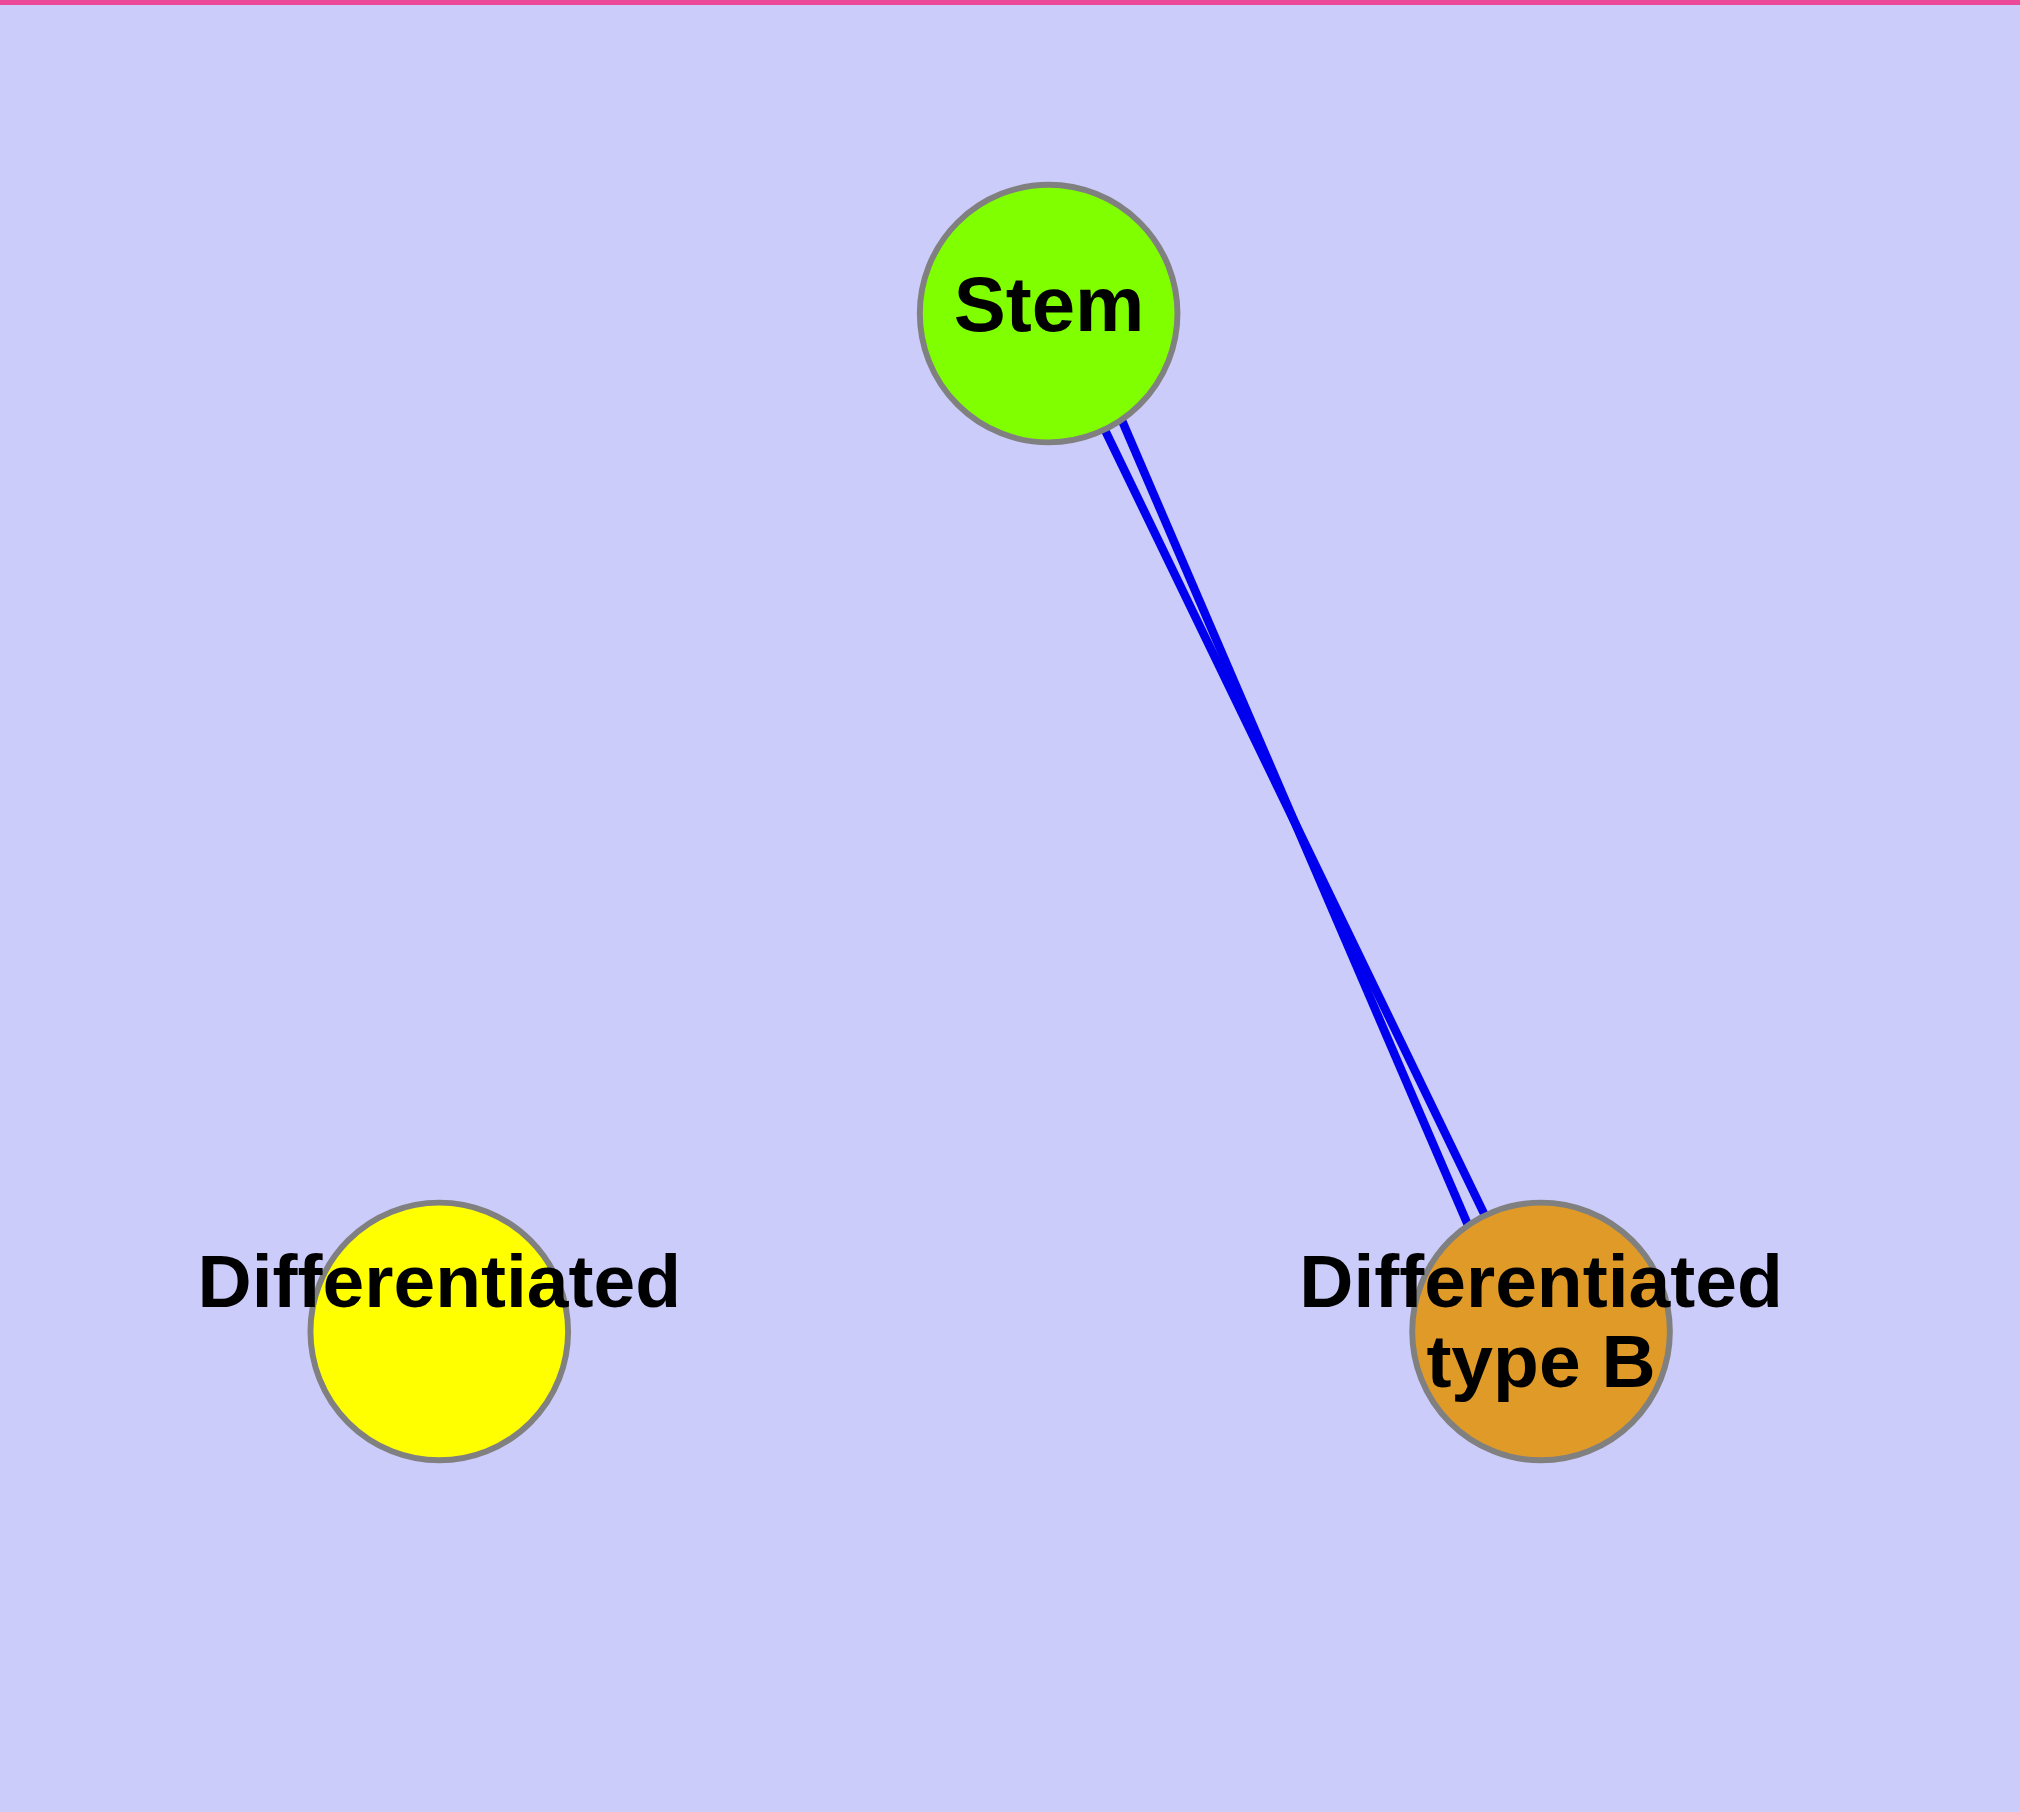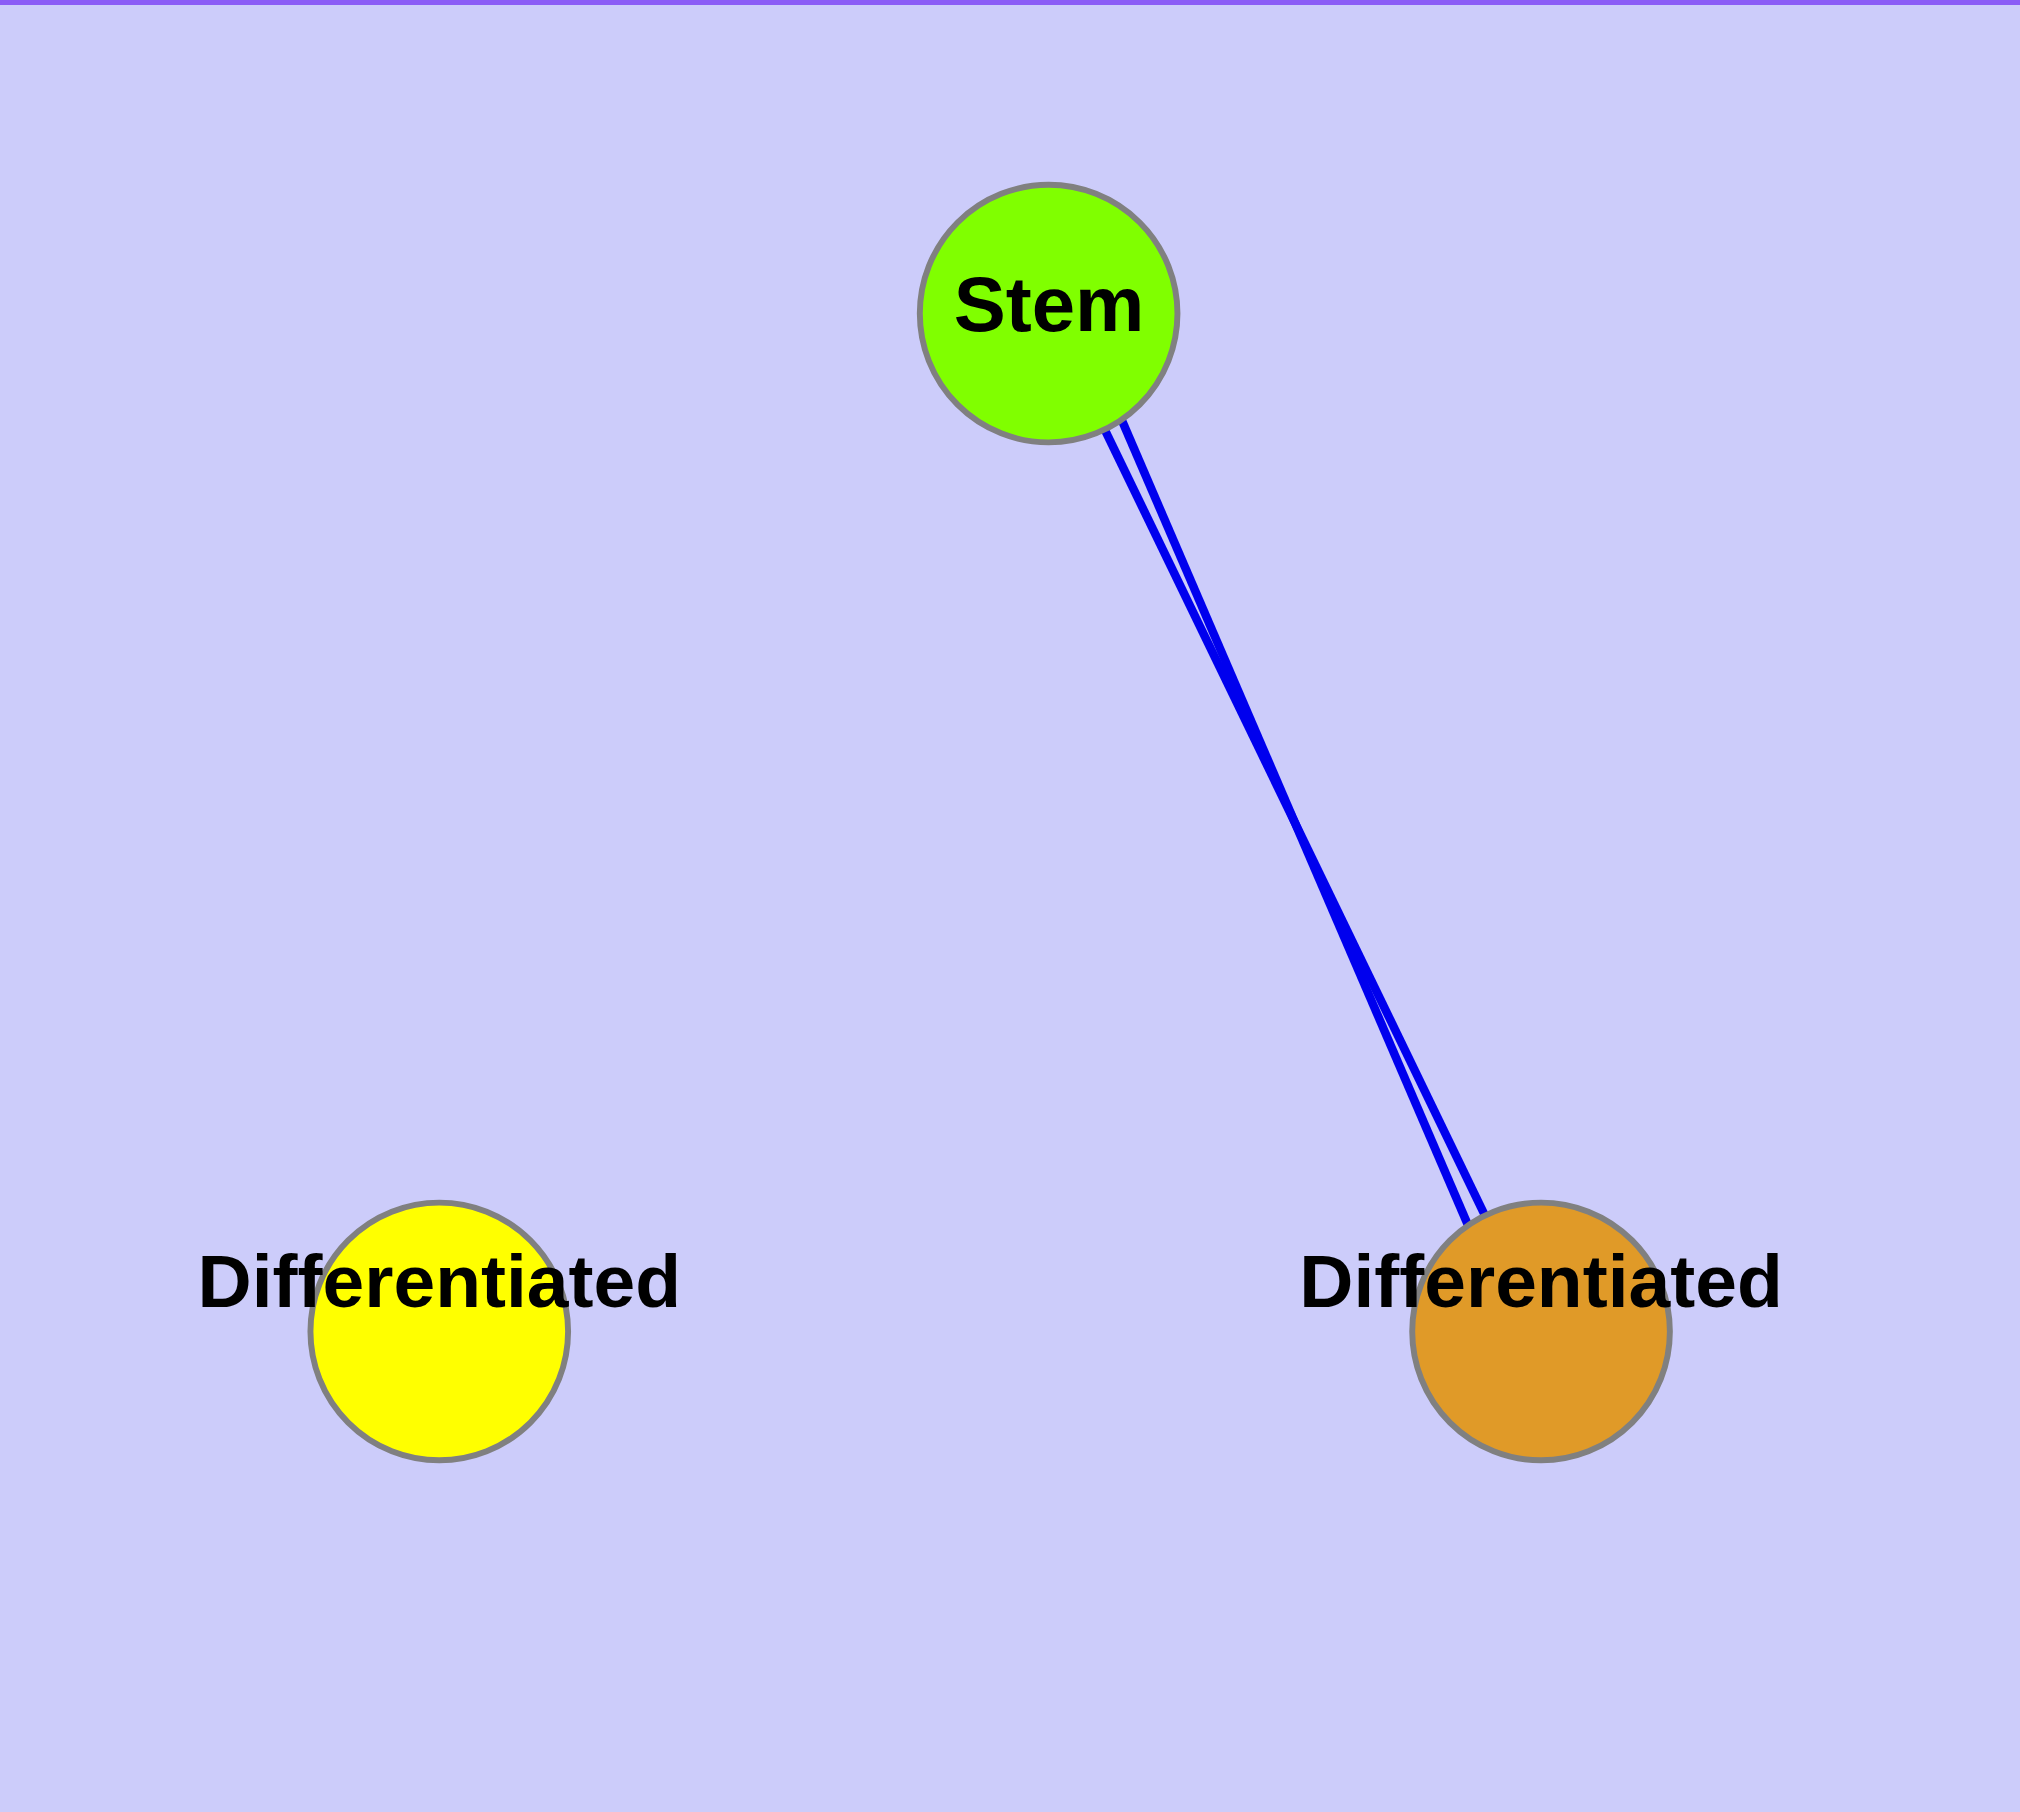--- a/index.html
+++ b/index.html
@@ -6,21 +6,21 @@
   html, body {
     margin: 0;
     padding: 0;
     background: #ffffff;
   }
   #canvas {
     position: relative;
     width: 2021px;
     height: 1812px;
     overflow: hidden;
-    background: #8b5cf6;
+    background: #ec4899;
     font-family: "Liberation Sans", "DejaVu Sans", sans-serif;
   }
   #plot-bg {
     position: absolute;
     left: 0;
     top: 5.1px;
     width: 2021px;
     height: 1807px;
     background: #ccccfa;
   }
@@ -84,16 +84,17 @@
   <div class="node-label label-stem" style="color: rgb(0, 0, 0);">
     <div>Stem</div>
   </div>
 
   <div class="node-label label-typea" style="color: rgb(0, 0, 0);">
     <div>Differentiated</div>
   </div>
 
   <div class="node-label label-typeb" style="color: rgb(0, 0, 0);">
     <div>Differentiated</div>
+    <div>type B</div>
   </div>
 
 </div>
 
 
 </body></html>

